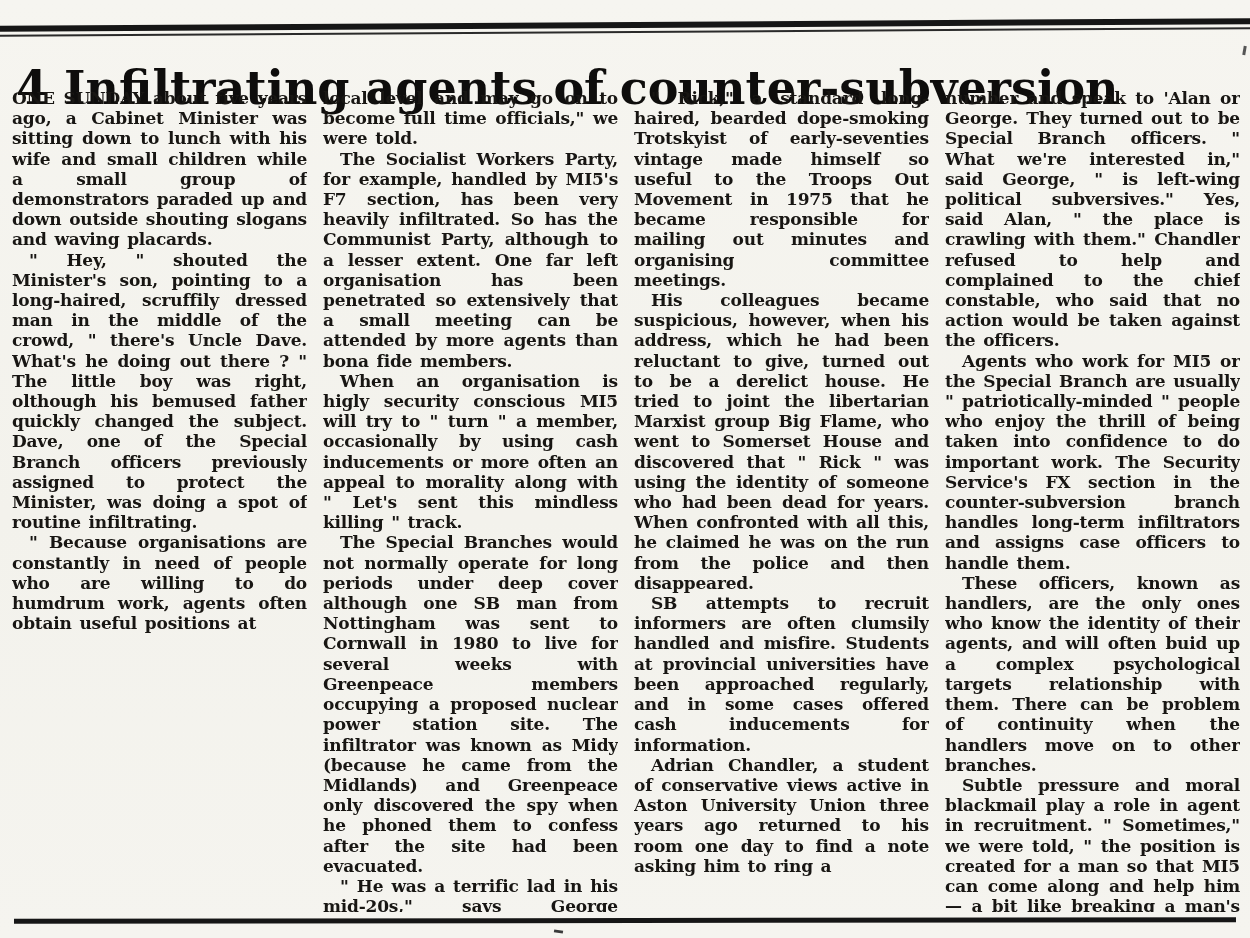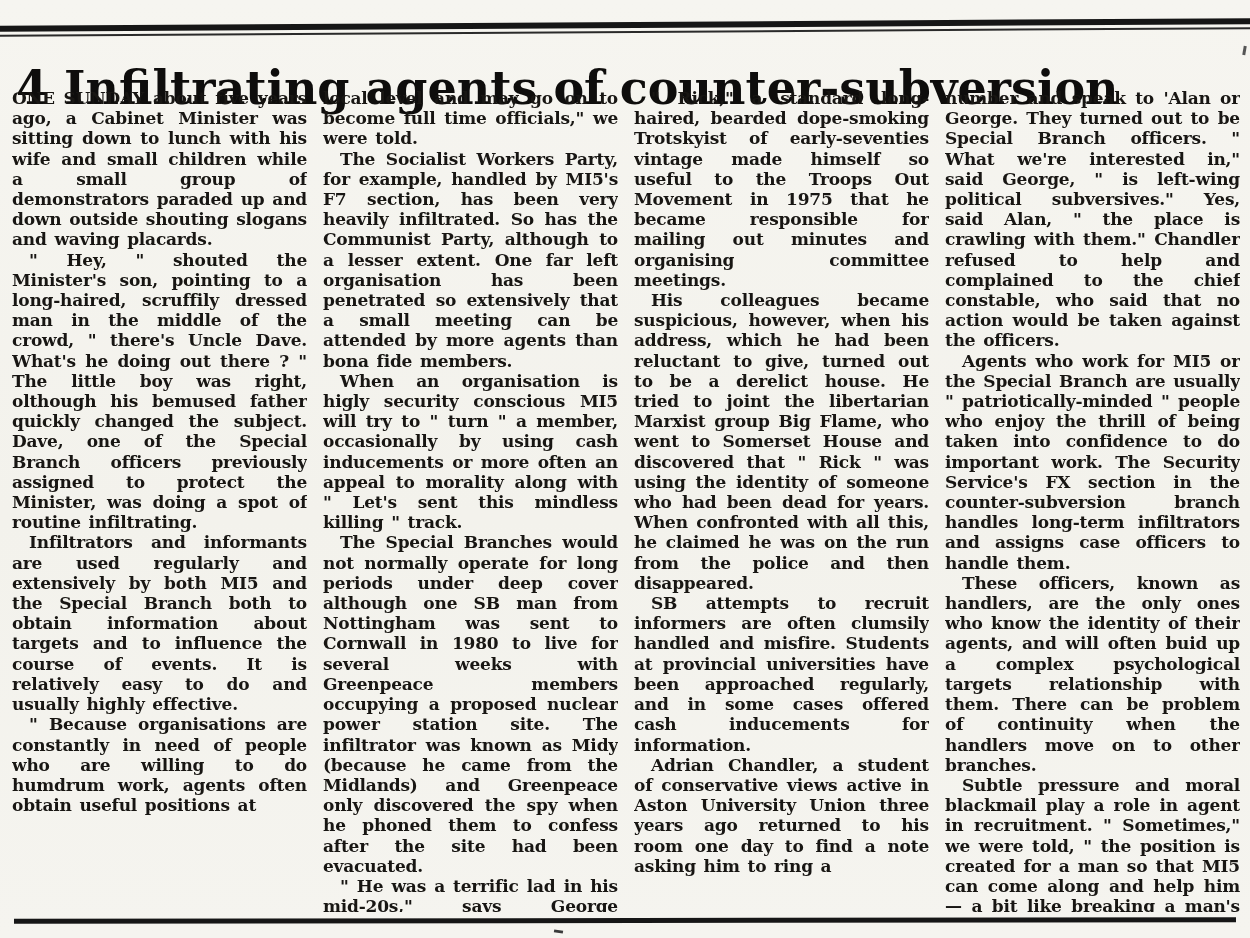--- a/index.html
+++ b/index.html
@@ -53,21 +53,20 @@
 
   <div class="speck speck-top-right"></div>
 
   <h1 class="headline">4 Infiltrating agents of counter-subversion</h1>
 
   <div class="columns">
 
     <div class="col">
       <p>ONE SUNDAY about five years ago, a Cabinet Minister was sitting down to lunch with his wife and small children while a small group of demonstrators paraded up and down outside shouting slogans and waving placards.</p>
       <p class="indent">" Hey, " shouted the Minister's son, pointing to a long-haired, scruffily dressed man in the middle of the crowd, " there's Uncle Dave. What's he doing out there ? " The little boy was right, olthough his bemused father quickly changed the subject. Dave, one of the Special Branch officers previously assigned to protect the Minister, was doing a spot of routine infiltrating.</p>
-      <p class="indent">Infiltrators and informants are used regularly and extensively by both MI5 and the Special Branch both to obtain information about targets and to influence the course of events. It is relatively easy to do and usually highly effective.</p>
       <p class="indent">" Because organisations are constantly in need of people who are willing to do humdrum work, agents often obtain useful positions at</p>
     </div>
 
     <div class="col">
       <p>local level and may go on to become full time officials," we were told.</p>
       <p class="indent">The Socialist Workers Party, for example, handled by MI5's F7 section, has been very heavily infiltrated. So has the Communist Party, although to a lesser extent. One far left organisation has been penetrated so extensively that a small meeting can be attended by more agents than bona fide members.</p>
       <p class="indent">When an organisation is higly security conscious MI5 will try to " turn " a member, occasionally by using cash inducements or more often an appeal to morality along with " Let's sent this mindless killing " track.</p>
       <p class="indent">The Special Branches would not normally operate for long periods under deep cover although one SB man from Nottingham was sent to Cornwall in 1980 to live for several weeks with Greenpeace members occupying a proposed nuclear power station site. The infiltrator was known as Midy (because he came from the Midlands) and Greenpeace only discovered the spy when he phoned them to confess after the site had been evacuated.</p>
       <p class="indent">" He was a terrific lad in his mid-20s," says George Pritchard of Greenpeace.. " He had long hair. He lived amongst us, went to the pub, everything. He was just one</p>
     </div>

